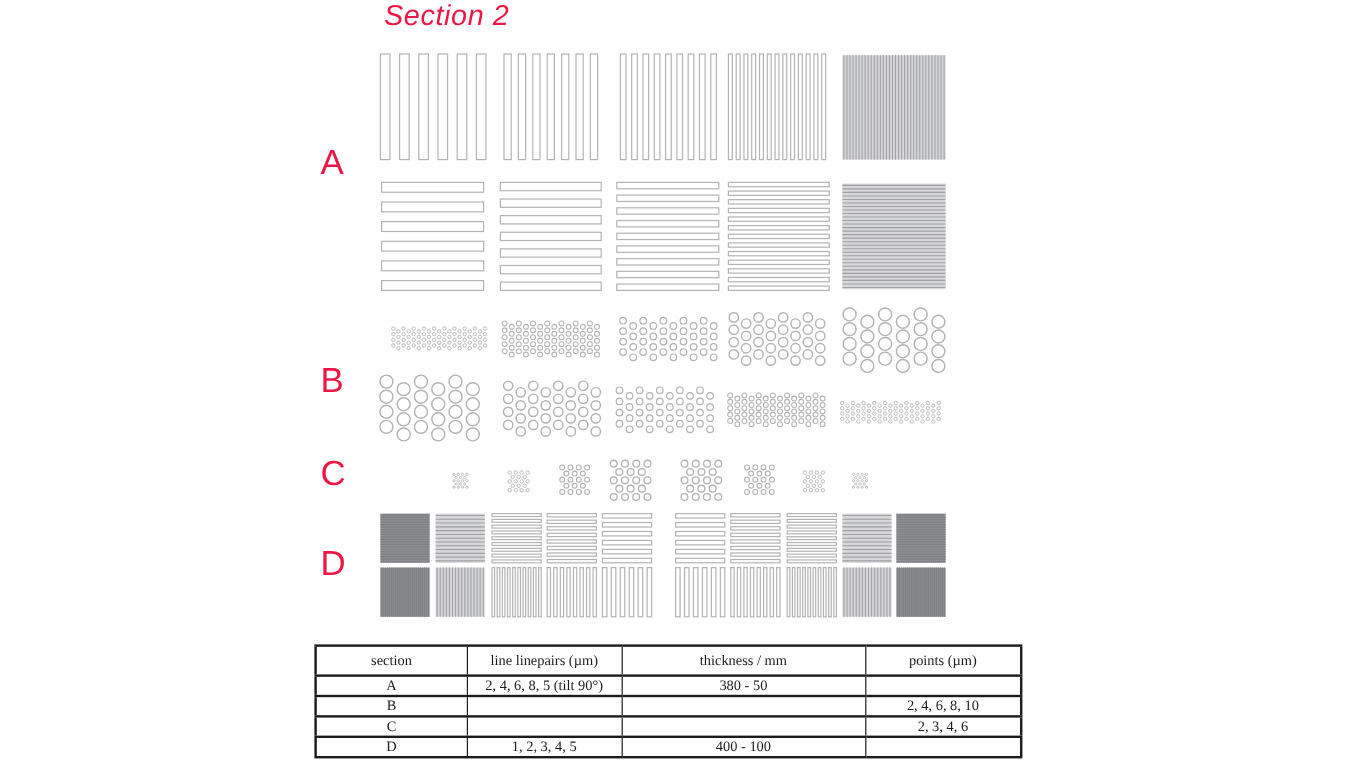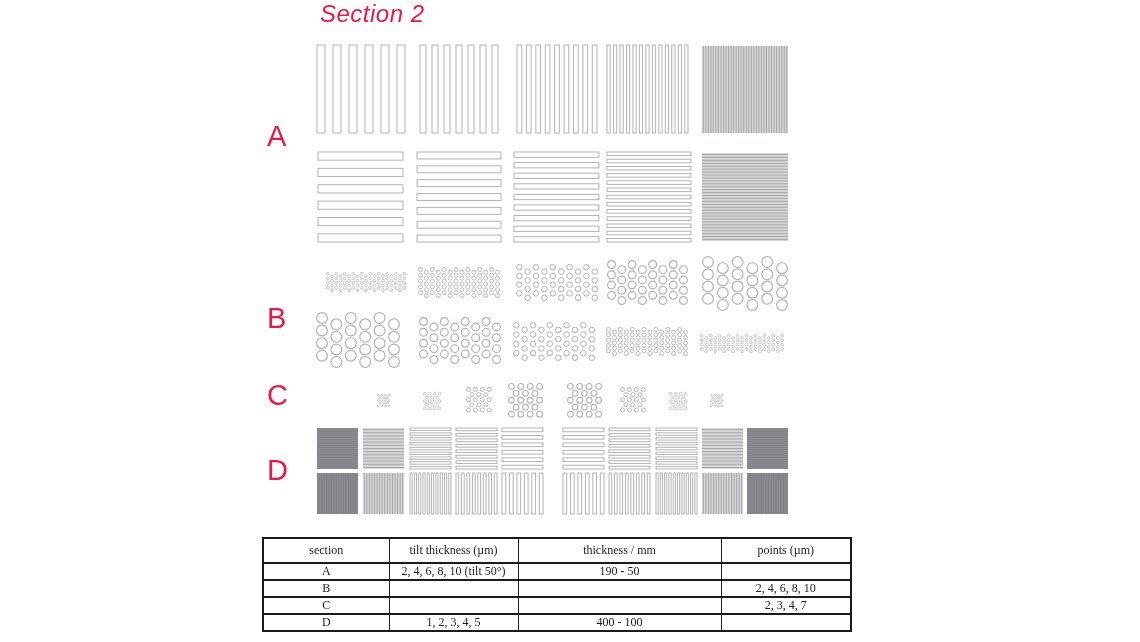--- a/index.html
+++ b/index.html
@@ -1162,43 +1162,43 @@
   <table class="legend-table">
     <colgroup>
       <col style="width:126px">
         <col style="width:129px">
         <col style="width:203px">
         <col style="width:130px">
     </colgroup>
     <thead>
       <tr>
         <th>section</th>
-        <th>tilt thickness (µm)</th>
+        <th>line linepairs (µm)</th>
         <th>thickness / mm</th>
         <th>points (µm)</th>
       </tr>
     </thead>
     <tbody>
       <tr>
         <td>A</td>
-        <td>2, 4, 6, 8, 10 (tilt 50°)</td>
-        <td>190 - 50</td>
+        <td>2, 4, 6, 8, 5 (tilt 90°)</td>
+        <td>380 - 50</td>
         <td></td>
       </tr>
       <tr>
         <td>B</td>
         <td></td>
         <td></td>
         <td>2, 4, 6, 8, 10</td>
       </tr>
       <tr>
         <td>C</td>
         <td></td>
         <td></td>
-        <td>2, 3, 4, 7</td>
+        <td>2, 3, 4, 6</td>
       </tr>
       <tr>
         <td>D</td>
         <td>1, 2, 3, 4, 5</td>
         <td>400 - 100</td>
         <td></td>
       </tr>
     </tbody>
   </table>
 

